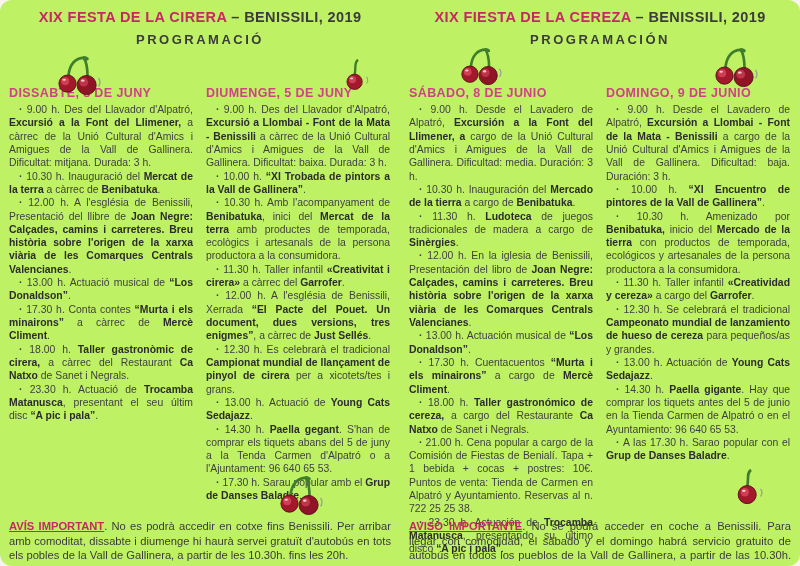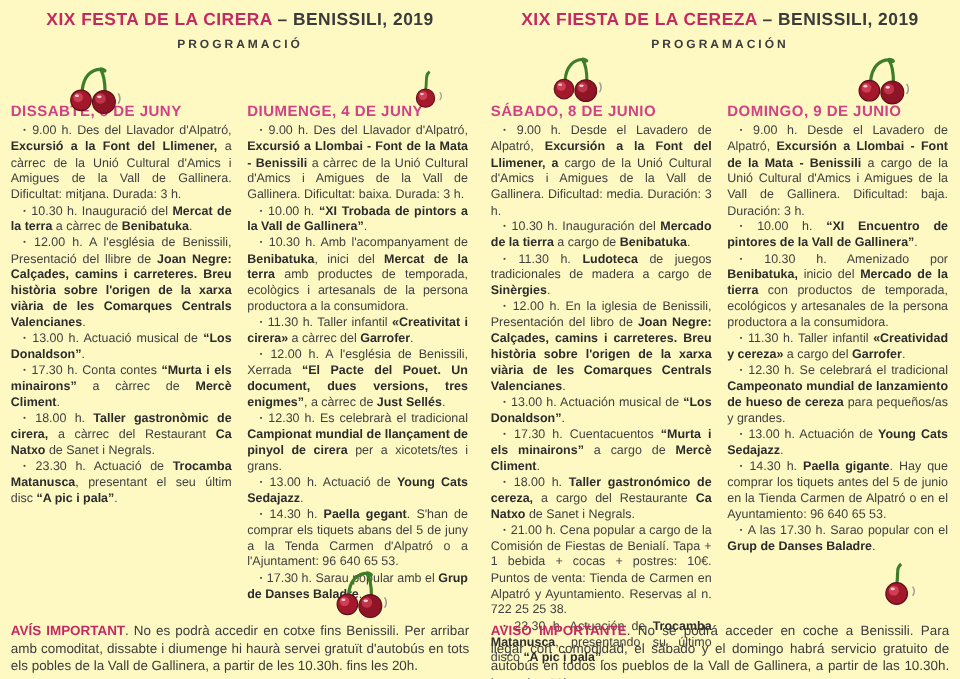--- a/index.html
+++ b/index.html
@@ -1,34 +1,34 @@
 <!DOCTYPE html>
 <html><head>
 <meta charset="utf-8">
 <style>
   html,body{margin:0;padding:0;background:#f8f3ec;}
-  .poster{position:relative;width:800px;height:566px;background:#fef9c3;
-          font-family:"Liberation Sans",sans-serif;color:#3f3f3f;overflow:hidden;}
+  .poster{position:relative;width:800px;height:566px;background:#bef264;
+          font-family:"Liberation Sans",sans-serif;color:#3f3f3f;overflow:hidden;border-radius:12px;}
   .panel{position:absolute;top:0;width:400px;height:566px;}
   .panel.left{left:0;} .panel.right{left:400px;}
   .panel-header{height:82px;box-sizing:border-box;padding-top:9px;text-align:center;}
   .title{font-size:14.5px;font-weight:700;letter-spacing:.4px;white-space:nowrap;}
   .title-main{color:#c42a62;}
   .title-suffix{color:#3b3b3b;}
-  .subtitle{margin-top:7px;font-size:10px;font-weight:700;letter-spacing:2.5px;color:#3b3b3b;}
+  .subtitle{margin-top:7px;font-size:13px;font-weight:700;letter-spacing:2.5px;color:#3b3b3b;}
   .columns{display:flex;gap:13px;padding:0 9px;}
   .col{width:184px;}
   .day{margin:4px 0 3px 0;font-size:12.5px;font-weight:700;color:#d04285;letter-spacing:.4px;white-space:nowrap;}
   .item{margin:0;font-size:10.4px;line-height:1.28;text-align:justify;text-indent:10px;
         -webkit-hyphens:auto;hyphens:auto;}
   .item b{color:#2c2c2c;}
   .item .bullet{font-weight:700;}
   .notice{position:absolute;top:519px;left:9px;right:9px;margin:0;
           font-size:11.2px;line-height:1.3;text-align:justify;color:#3b3b3b;}
-  .notice-label{color:#c42a62;font-weight:700;}
+  .notice-label{color:#c42a62;font-weight:700;text-decoration:underline;}
   .cherry{position:absolute;}
 </style>
 </head>
 <body>
 
 <div class="poster">
 
   <div class="panel left">
     <div class="panel-header">
       <div class="title">
@@ -44,21 +44,21 @@
             <p class="item"><span class="bullet">· </span><span>9.00 h. Des del Llavador d'Alpatró, </span><b>Excursió a la Font del Llimener,</b><span> a càrrec de la Unió Cultural d'Amics i Amigues de la Vall de Gallinera. Dificultat: mitjana. Durada: 3 h.</span></p>
             <p class="item"><span class="bullet">· </span><span>10.30 h. Inauguració del </span><b>Mercat de la terra</b><span> a càrrec de </span><b>Benibatuka</b><span>.</span></p>
             <p class="item"><span class="bullet">· </span><span>12.00 h. A l'església de Benissili, Presentació del llibre de </span><b>Joan Negre: Calçades, camins i carreteres. Breu història sobre l'origen de la xarxa viària de les Comarques Centrals Valencianes</b><span>.</span></p>
             <p class="item"><span class="bullet">· </span><span>13.00 h. Actuació musical de </span><b>“Los Donaldson”</b><span>.</span></p>
             <p class="item"><span class="bullet">· </span><span>17.30 h. Conta contes </span><b>“Murta i els minairons”</b><span> a càrrec de </span><b>Mercè Climent</b><span>.</span></p>
             <p class="item"><span class="bullet">· </span><span>18.00 h. </span><b>Taller gastronòmic de cirera,</b><span> a càrrec del Restaurant </span><b>Ca Natxo</b><span> de Sanet i Negrals.</span></p>
             <p class="item"><span class="bullet">· </span><span>23.30 h. Actuació de </span><b>Trocamba Matanusca</b><span>, presentant el seu últim disc </span><b>“A pic i pala”</b><span>.</span></p>
           </div>
       </div>
       <div class="col">
-        <h3 class="day">DIUMENGE, 4 DE JUNY</h3>
+        <h3 class="day">DIUMENGE, 5 DE JUNY</h3>
         <div class="items">
             <p class="item"><span class="bullet">· </span><span>9.00 h. Des del Llavador d'Alpatró, </span><b>Excursió a Llombai - Font de la Mata - Benissili</b><span> a càrrec de la Unió Cultural d'Amics i Amigues de la Vall de Gallinera. Dificultat: baixa. Durada: 3 h.</span></p>
             <p class="item"><span class="bullet">· </span><span>10.00 h. </span><b>“XI Trobada de pintors a la Vall de Gallinera”</b><span>.</span></p>
             <p class="item"><span class="bullet">· </span><span>10.30 h. Amb l'acompanyament de </span><b>Benibatuka</b><span>, inici del </span><b>Mercat de la terra</b><span> amb productes de temporada, ecològics i artesanals de la persona productora a la consumidora.</span></p>
             <p class="item"><span class="bullet">· </span><span>11.30 h. Taller infantil </span><b>«Creativitat i cirera»</b><span> a càrrec del </span><b>Garrofer</b><span>.</span></p>
             <p class="item"><span class="bullet">· </span><span>12.00 h. A l'església de Benissili, Xerrada </span><b>“El Pacte del Pouet. Un document, dues versions, tres enigmes”</b><span>, a càrrec de </span><b>Just Sellés</b><span>.</span></p>
             <p class="item"><span class="bullet">· </span><span>12.30 h. Es celebrarà el tradicional </span><b>Campionat mundial de llançament de pinyol de cirera</b><span> per a xicotets/tes i grans.</span></p>
             <p class="item"><span class="bullet">· </span><span>13.00 h. Actuació de </span><b>Young Cats Sedajazz</b><span>.</span></p>
             <p class="item"><span class="bullet">· </span><span>14.30 h. </span><b>Paella gegant</b><span>. S'han de comprar els tiquets abans del 5 de juny a la Tenda Carmen d'Alpatró o a l'Ajuntament: 96 640 65 53.</span></p>
             <p class="item"><span class="bullet">· </span><span>17.30 h. Sarau popular amb el </span><b>Grup de Danses Baladre</b><span>.</span></p>

